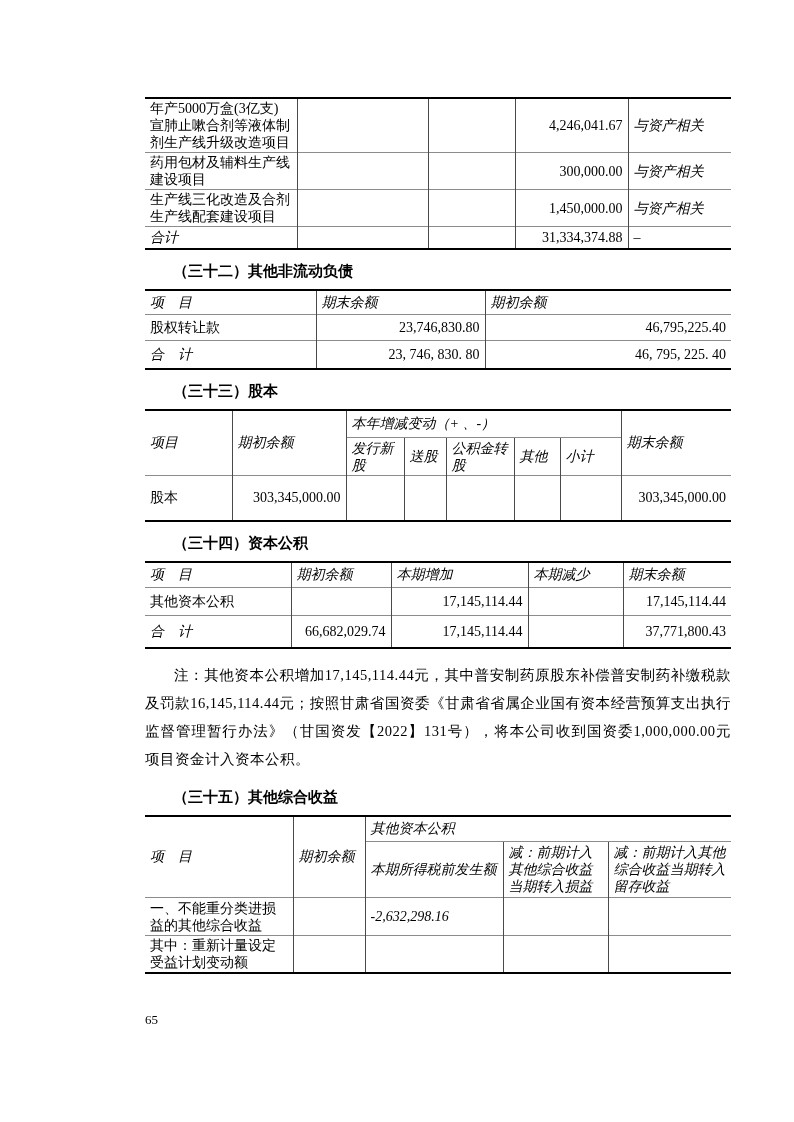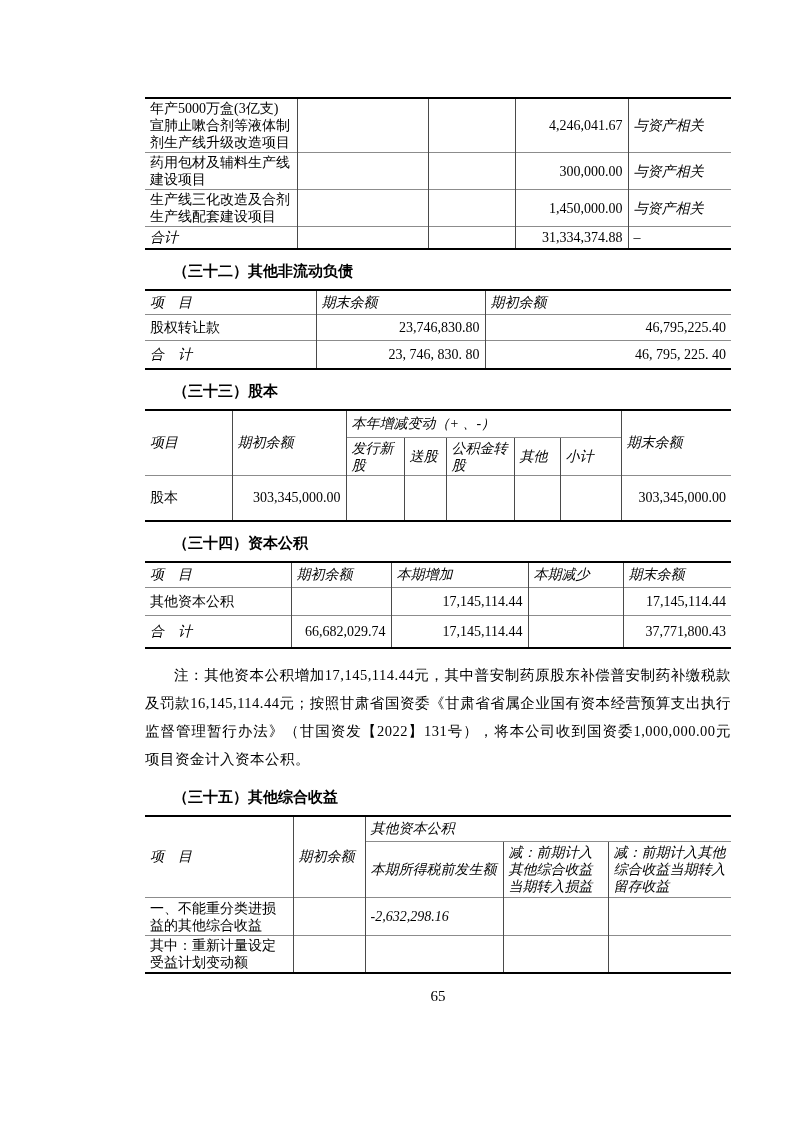--- a/index.html
+++ b/index.html
@@ -27,21 +27,21 @@
   .t1{margin-top:97px;}
   .sec{
     font-family:Liberation Serif, serif;
     font-size:15px;font-weight:bold;line-height:20px;
     margin:11px 0 8px 0;padding-left:28px;
   }
   .note{
     font-size:14.5px;line-height:28px;text-align:justify;text-indent:2em;
     margin:12px 0 0 0;letter-spacing:0.5px;
   }
-  .pagenum{margin-top:14px;text-align:center;font-size:15px;}
+  .pagenum{margin-top:38px;text-align:left;font-size:13px;}
 </style>
 </head>
 <body>
 
 <div class="page">
   <div class="content">
 
     <table class="tbl t1">
       <colgroup>
         <col style="width:152px">

